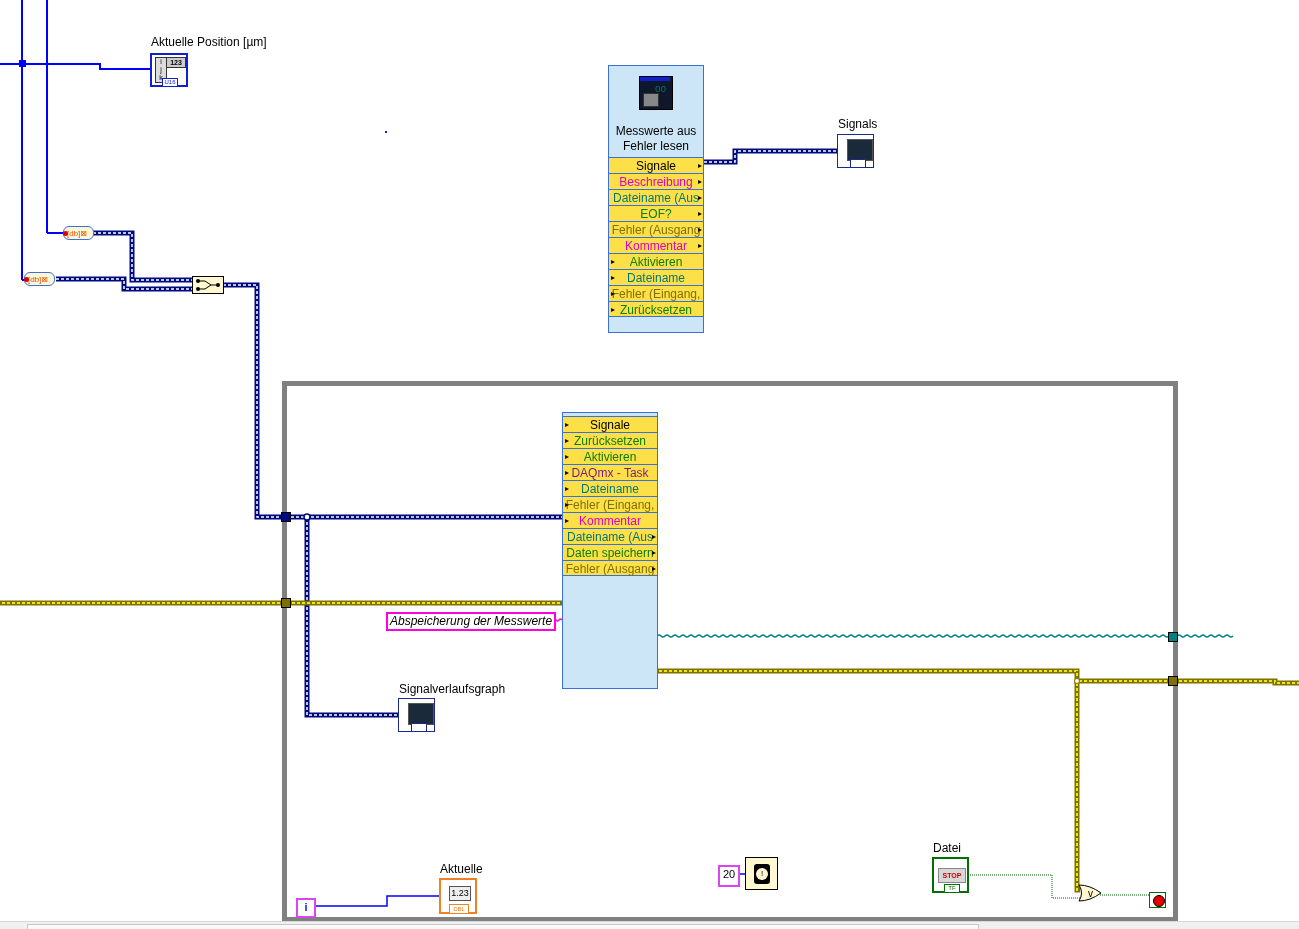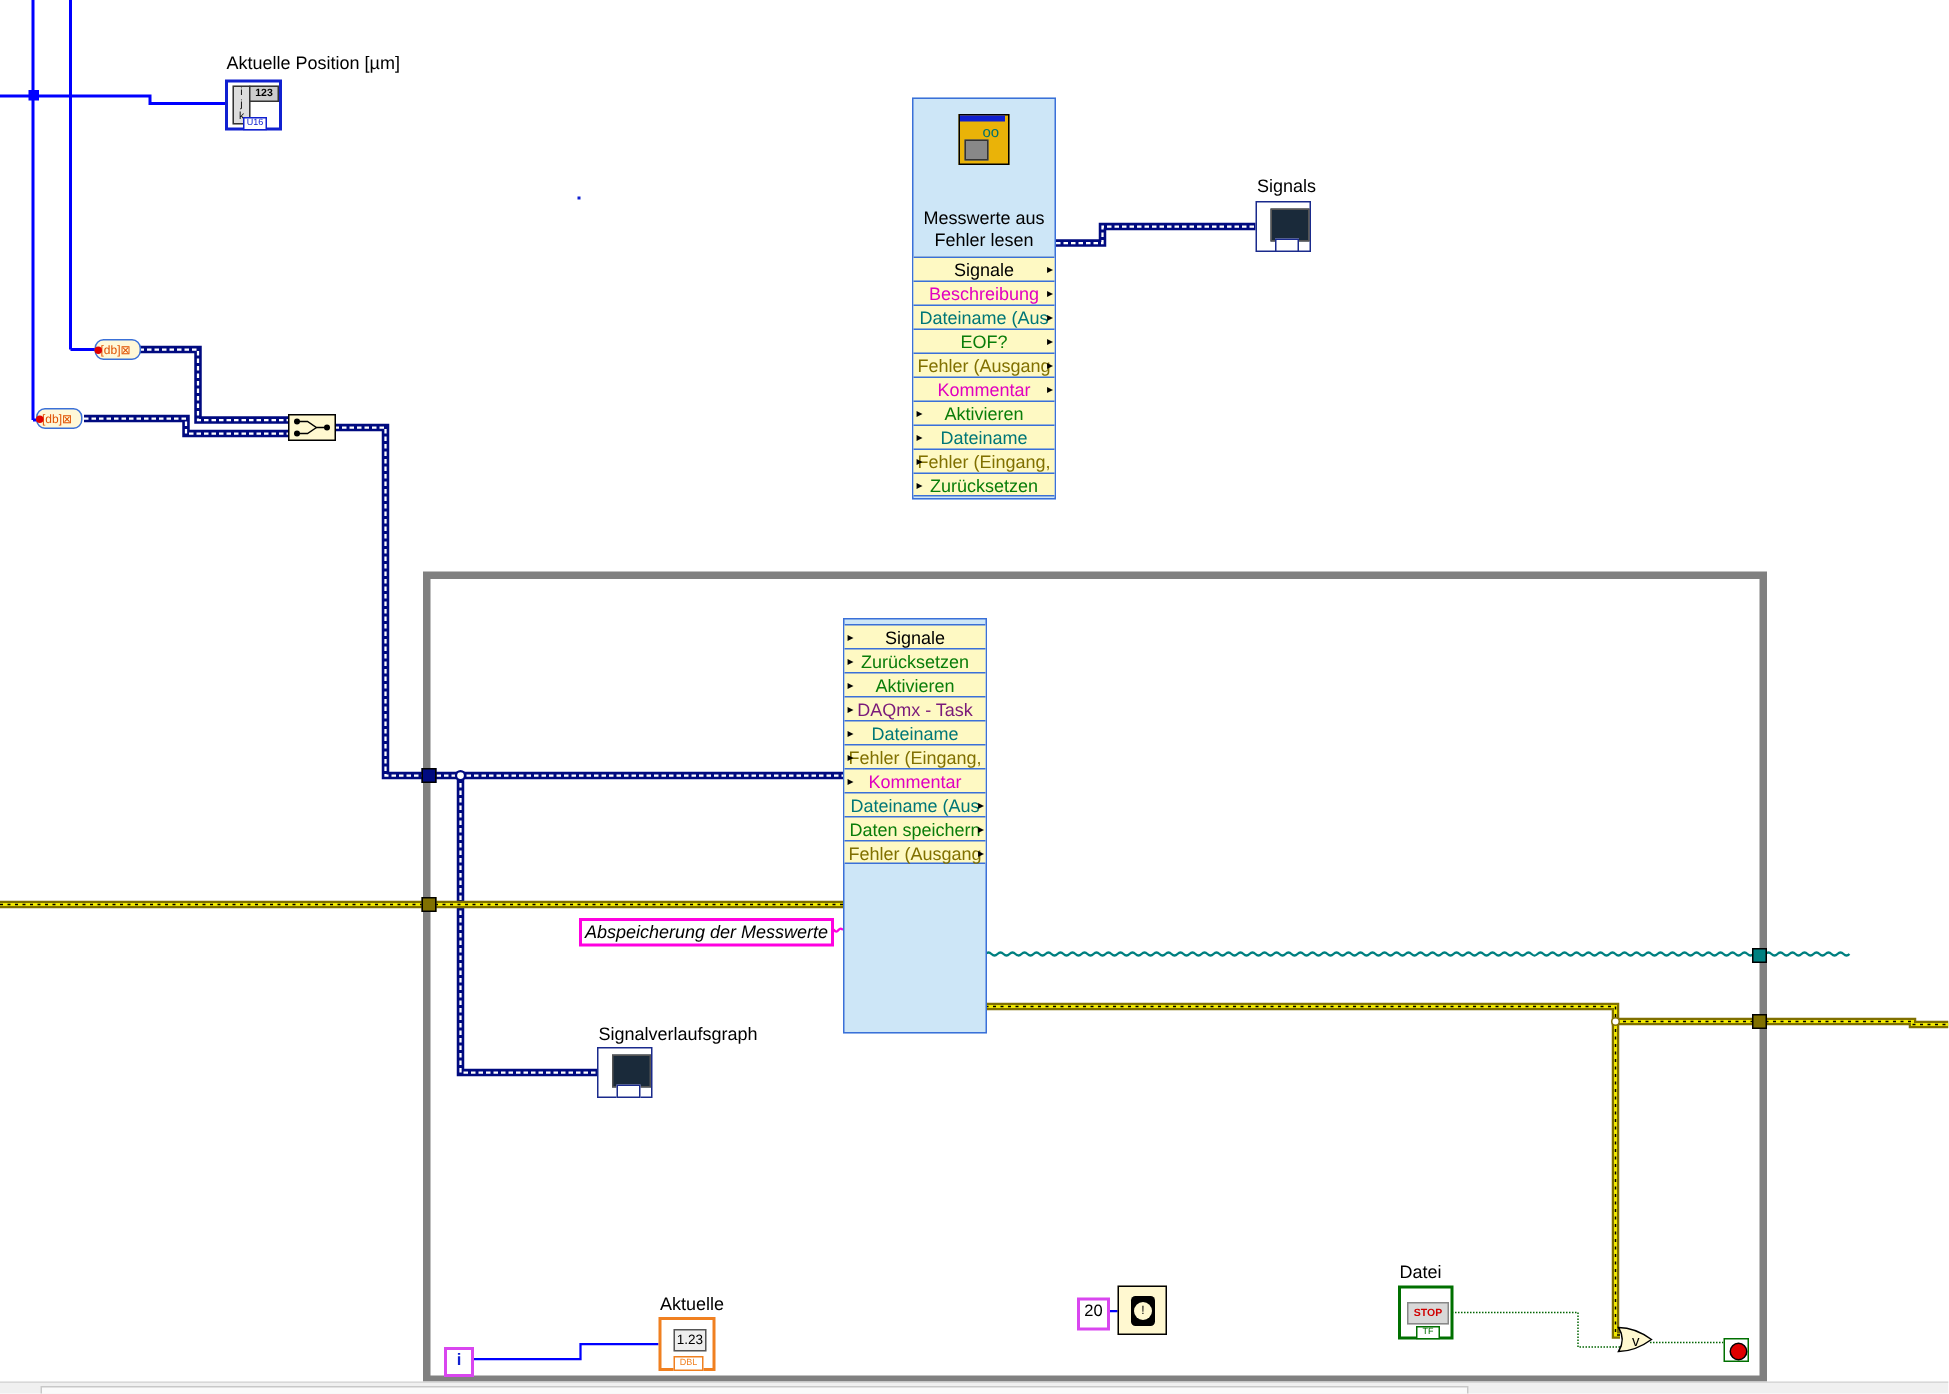--- a/index.html
+++ b/index.html
@@ -4,23 +4,23 @@
 <style>
   html, body { margin:0; padding:0; }
   body { width:1299px; height:929px; background:#ffffff; position:relative; overflow:hidden;
          font-family:"Liberation Sans", "DejaVu Sans", sans-serif; font-size:12px; color:#000; }
   #wires { position:absolute; left:0; top:0; width:1299px; height:929px; }
   .abs { position:absolute; }
   .label { position:absolute; font-size:12px; color:#000; white-space:nowrap; }
   
   .expvi { position:absolute; background:#cde6f7; border:1px solid #3a70d8; box-sizing:border-box; }
   .expvi .head { text-align:center; padding-top:10px; }
-  .expvi .icon { width:32px; height:32px; margin:0 auto; border:1px solid #000; background:#eab308; position:relative; }
-  .expvi .title { text-align:center; line-height:15px; margin-top:28px; font-size:12px; }
-  .term { height:16px; line-height:16px; border-top:1px solid #3a70d8; background:#fef9c3; text-align:center;
+  .expvi .icon { width:32px; height:32px; margin:0 auto; border:1px solid #000; background:#0f172a; position:relative; }
+  .expvi .title { text-align:center; line-height:15px; margin-top:14px; font-size:12px; }
+  .term { height:16px; line-height:16px; border-top:1px solid #3a70d8; background:#fde047; text-align:center;
           font-size:12px; position:relative; box-sizing:border-box; }
   .term .arr-r { position:absolute; right:1px; top:0; font-size:8px; color:#000; }
   .term .arr-l { position:absolute; left:2px; top:0; font-size:8px; color:#000; }
   .c-green { color:#0a7d0a; }
   .c-teal { color:#007777; }
   .c-mag { color:#e000c0; }
   .c-olive { color:#807000; }
   .c-purple { color:#7a1a7a; }
   .c-black { color:#000; }
   

